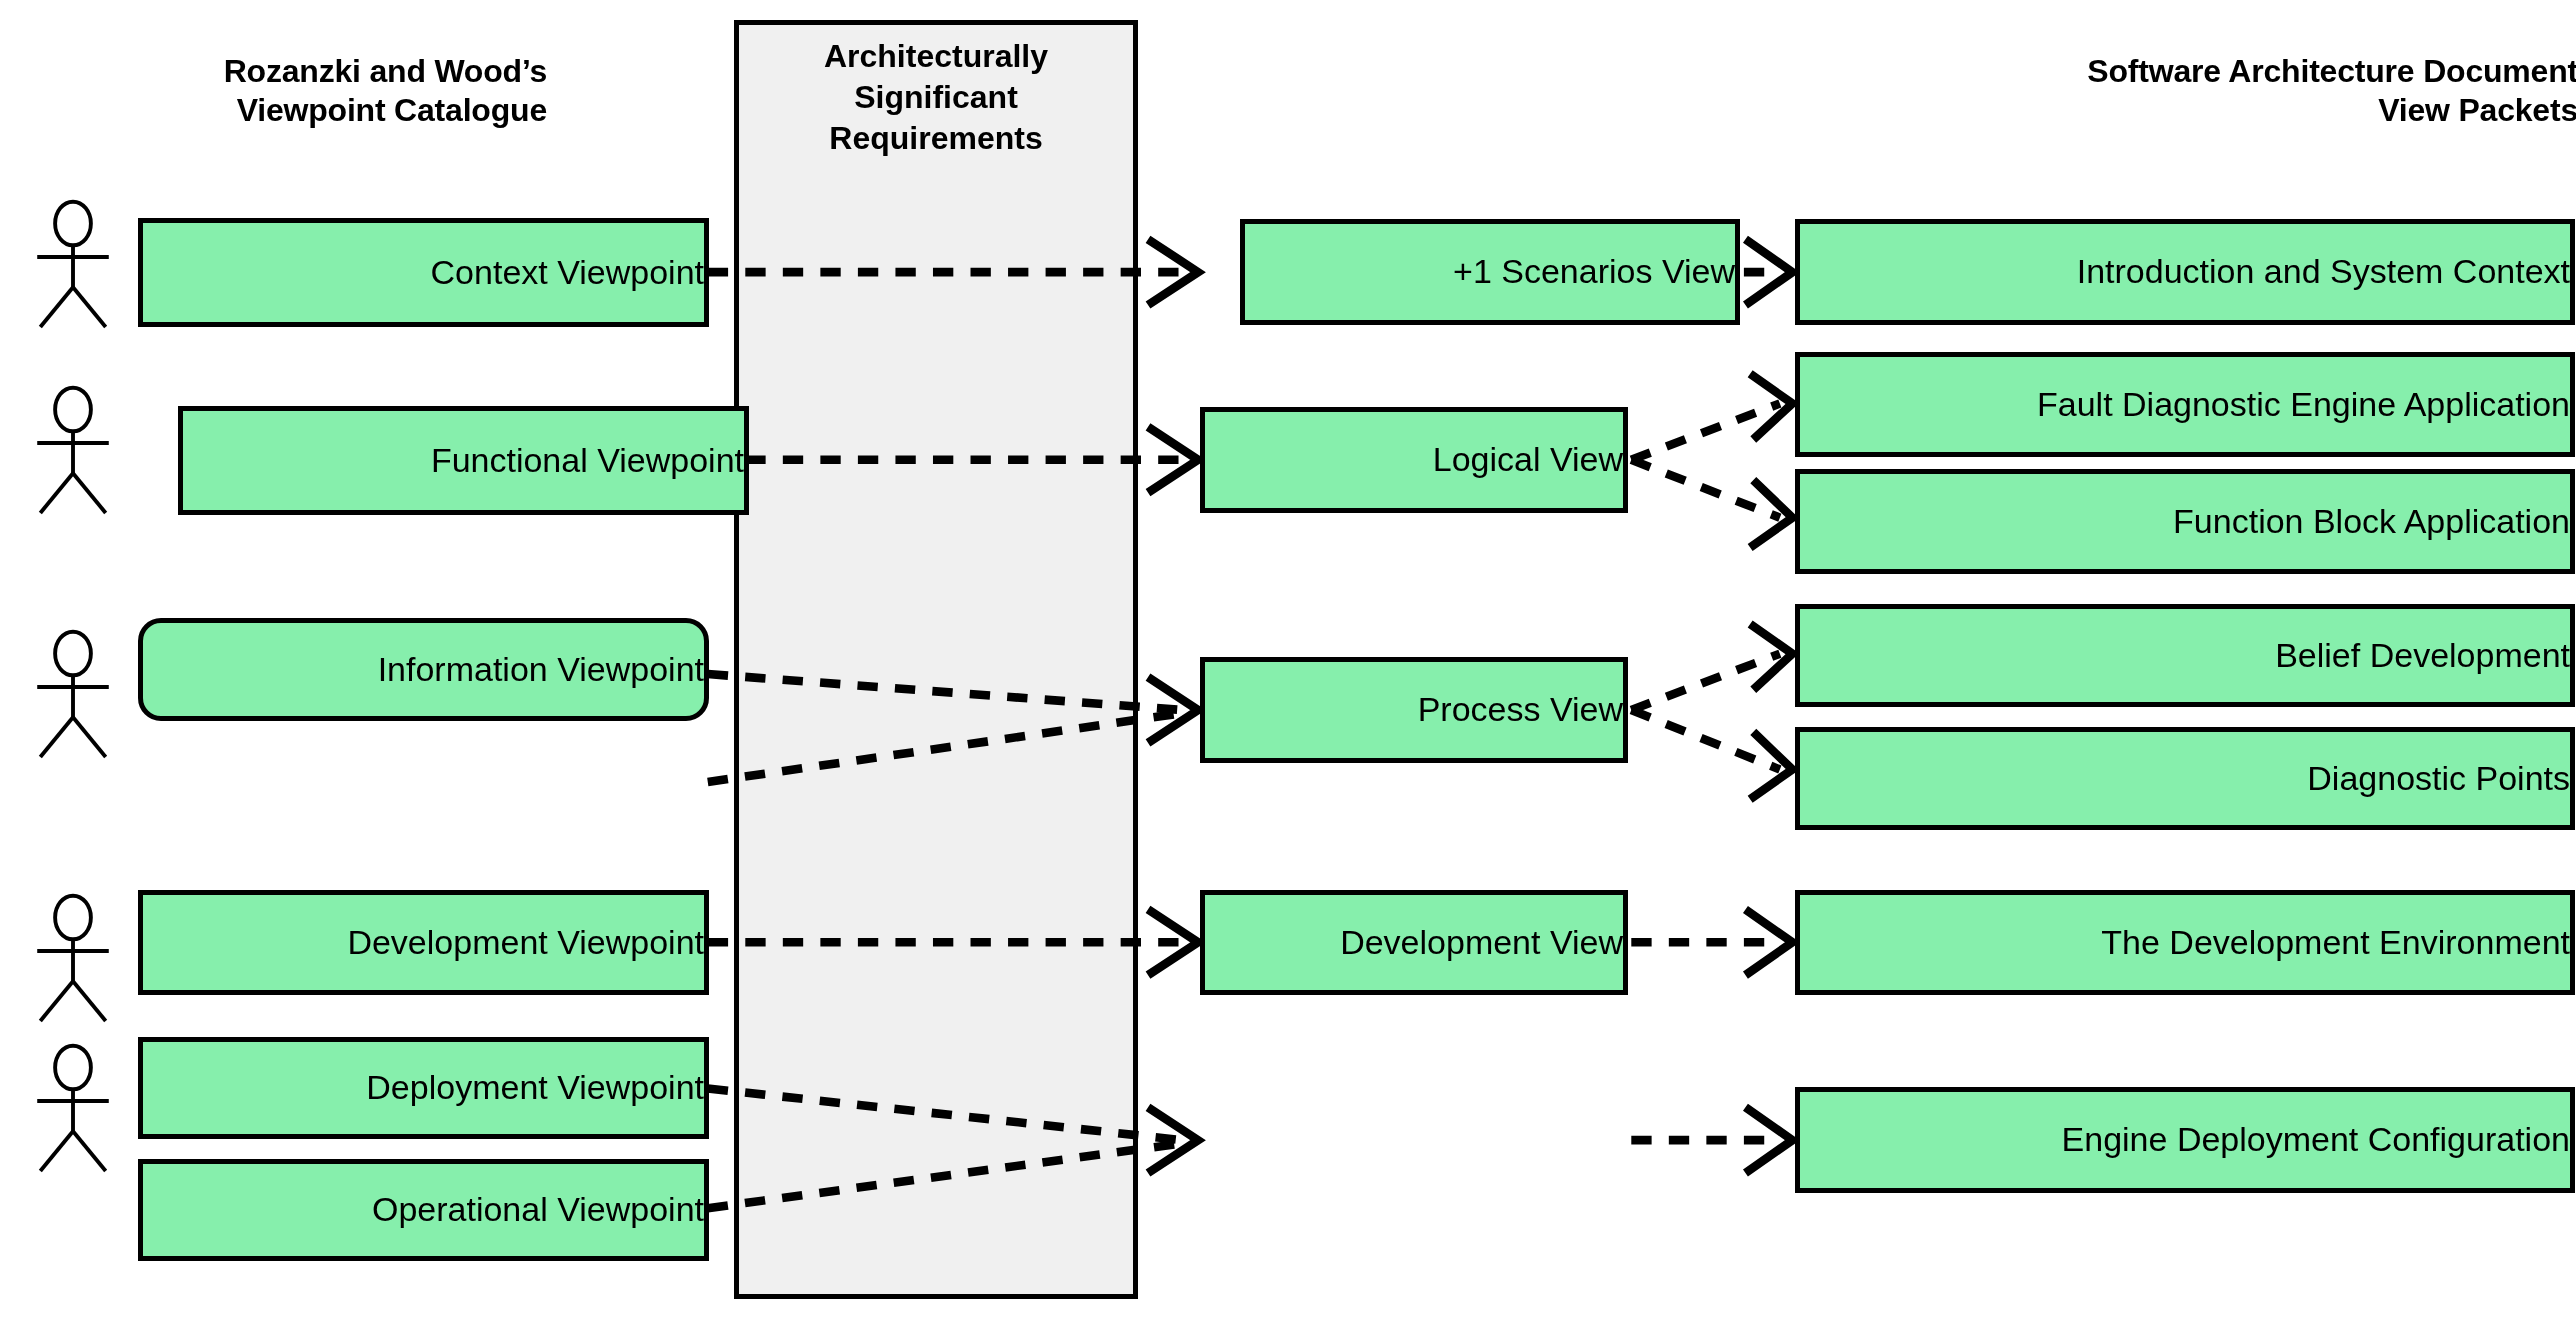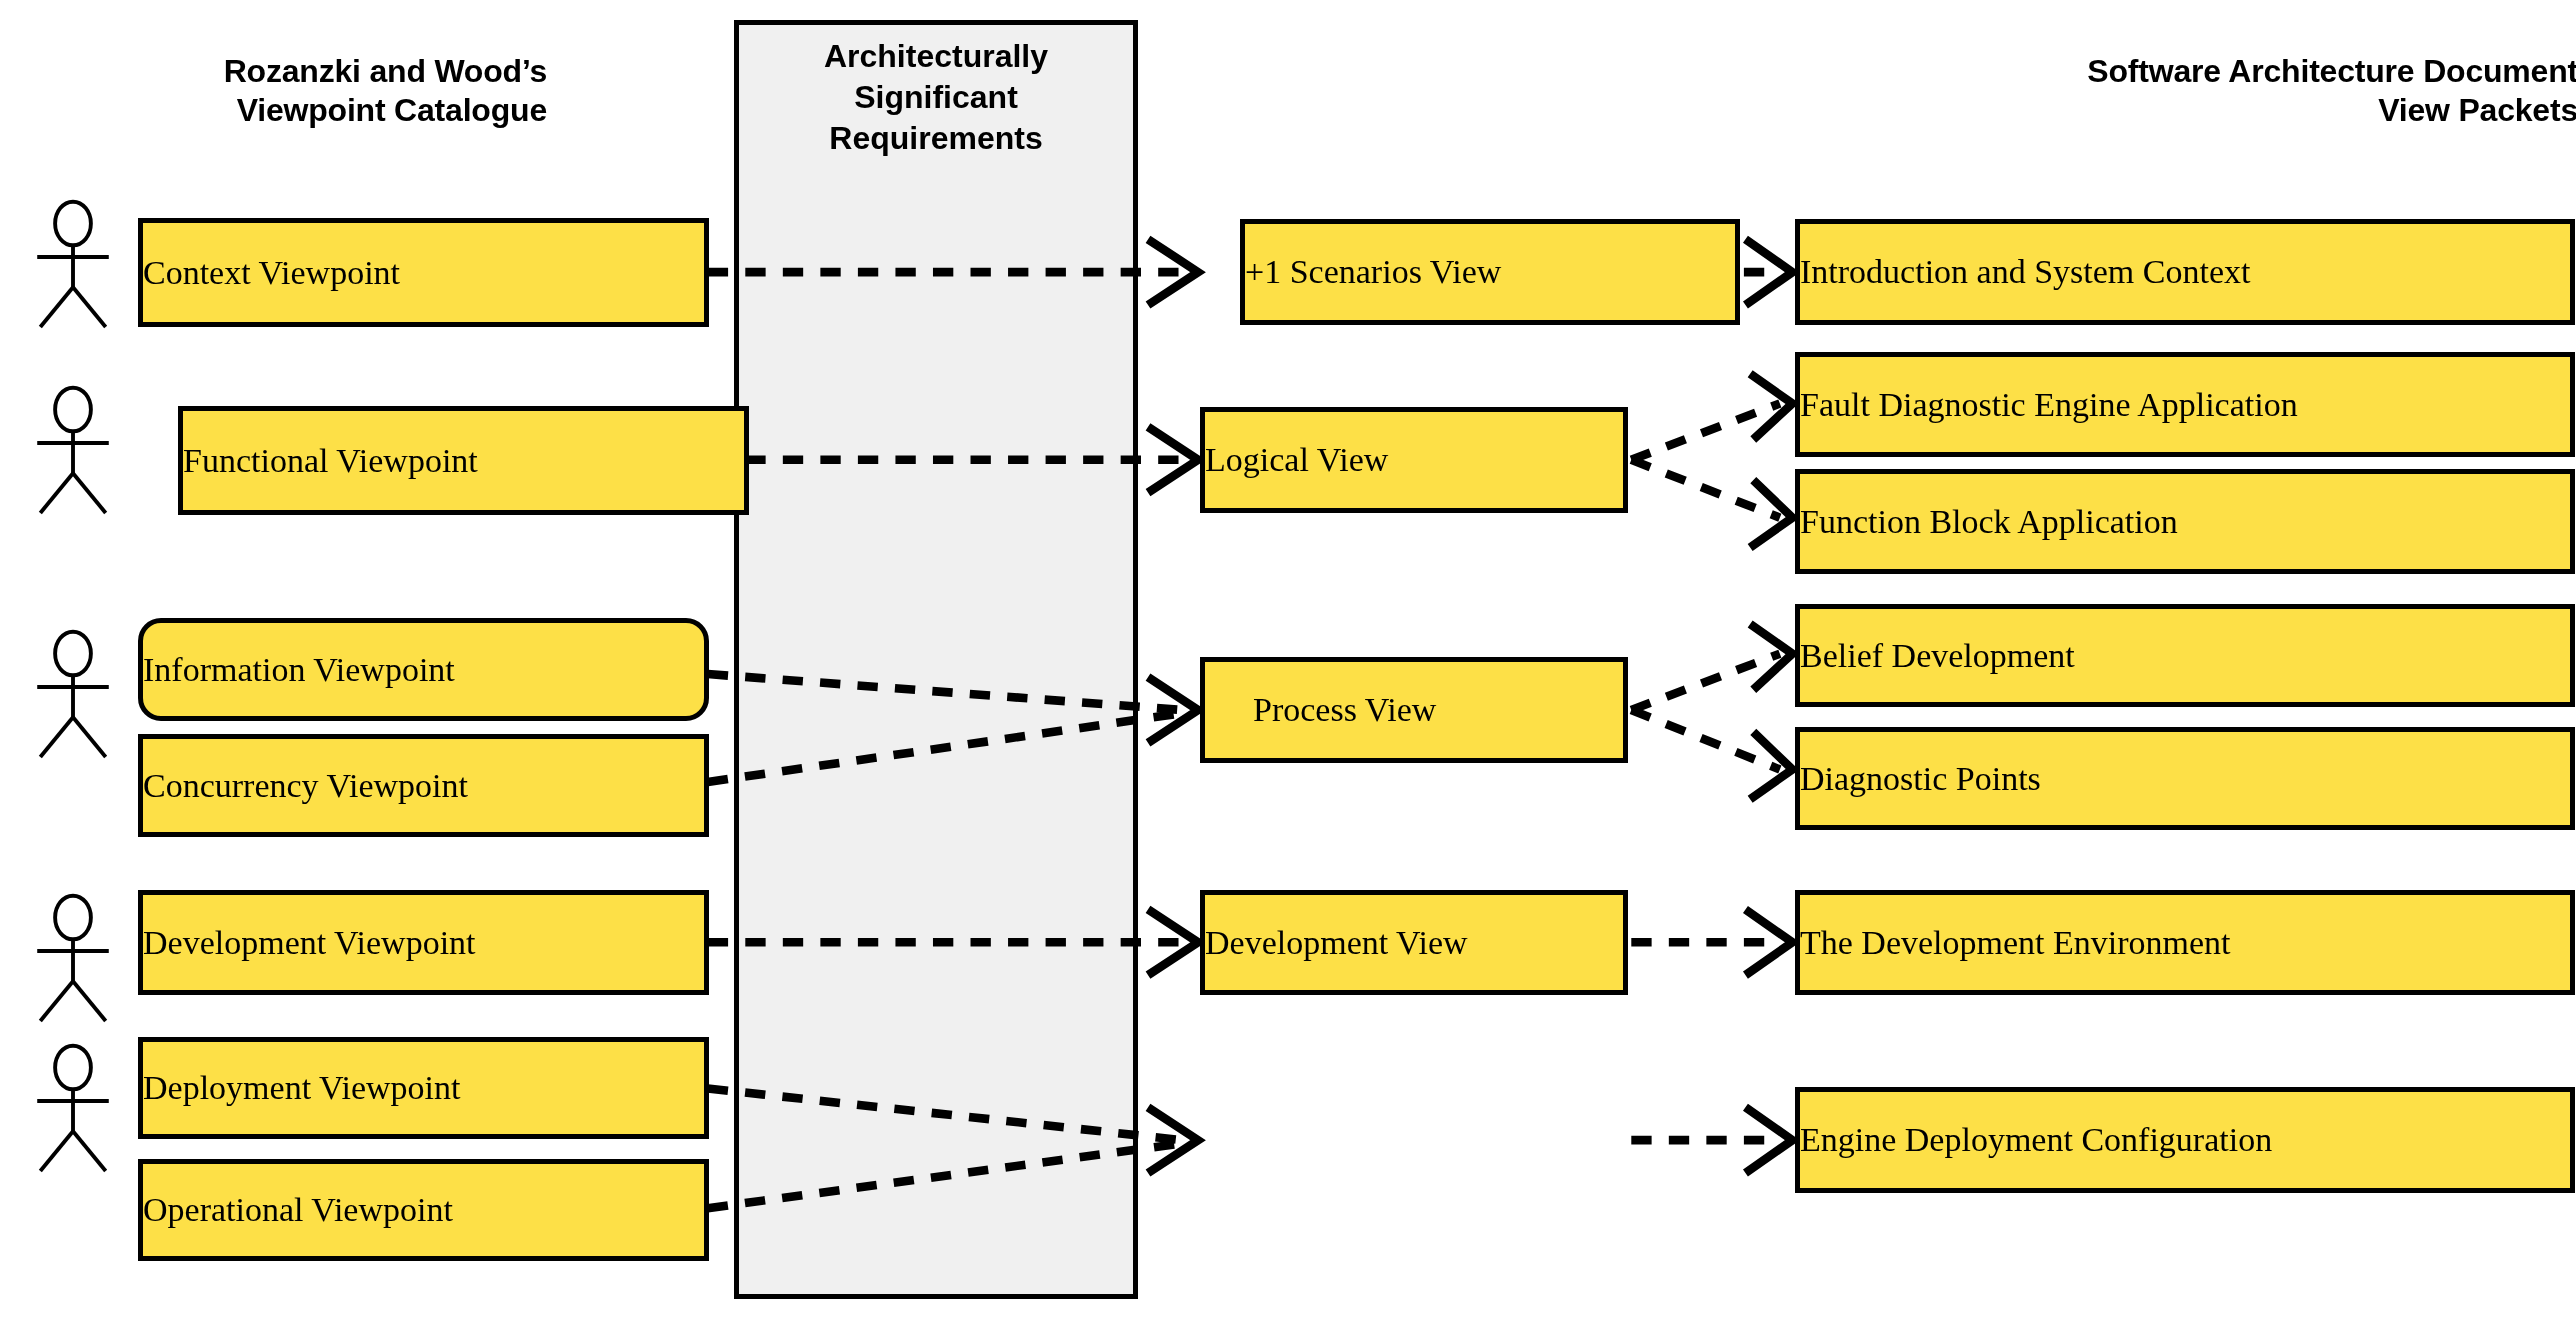--- a/index.html
+++ b/index.html
@@ -15,22 +15,22 @@
   .asr-box{
     position:absolute;background:#f0f0f0;border:5.5px solid #000;box-sizing:border-box;
     display:flex;align-items:flex-start;justify-content:center;
   }
   .asr-text{
     font-weight:bold;text-align:center;line-height:1.28;color:#000;padding-top:11px;
   }
   .asr-text .ln{display:block;}
 
   .node{
-    position:absolute;box-sizing:border-box;background:#fde047;border:5.5px solid #000;
-    display:flex;align-items:center;justify-content:flex-start;z-index:5;font-family:Liberation Serif, serif;
+    position:absolute;box-sizing:border-box;background:#86efac;border:5.5px solid #000;
+    display:flex;align-items:center;justify-content:flex-end;z-index:5;
   }
   .node span{
     display:block;text-align:center;color:#000;line-height:1.1;white-space:nowrap;
   }
 
   .actor{position:absolute;z-index:6;}
 
   svg.edges{position:absolute;left:0;top:0;width:2576px;height:1320px;overflow:visible;z-index:3;}
   svg.edges line, svg.edges path{stroke:#000;fill:none;}
   .dash{stroke-width:11;stroke-dasharray:26 22;stroke-linecap:butt;}
@@ -183,23 +183,20 @@
 
   <div class="node" style="left:138px;top:218px;width:571px;height:109px;">
     <span style="font-size:34px;">Context Viewpoint</span>
   </div>
   <div class="node" style="left:138px;top:406px;width:571px;height:109px;margin-left:40px;">
     <span style="font-size:34px;">Functional Viewpoint</span>
   </div>
   <div class="node" style="left:138px;top:618px;width:571px;height:103px;border-radius:23px;">
     <span style="font-size:34px;">Information Viewpoint</span>
   </div>
-  <div class="node" style="left:138px;top:734px;width:571px;height:103px;">
-    <span style="font-size:34px;">Concurrency Viewpoint</span>
-  </div>
   <div class="node" style="left:138px;top:890px;width:571px;height:105px;">
     <span style="font-size:34px;">Development Viewpoint</span>
   </div>
   <div class="node" style="left:138px;top:1037px;width:571px;height:102px;">
     <span style="font-size:34px;">Deployment Viewpoint</span>
   </div>
   <div class="node" style="left:138px;top:1159px;width:571px;height:102px;">
     <span style="font-size:34px;">Operational Viewpoint</span>
   </div>
 

